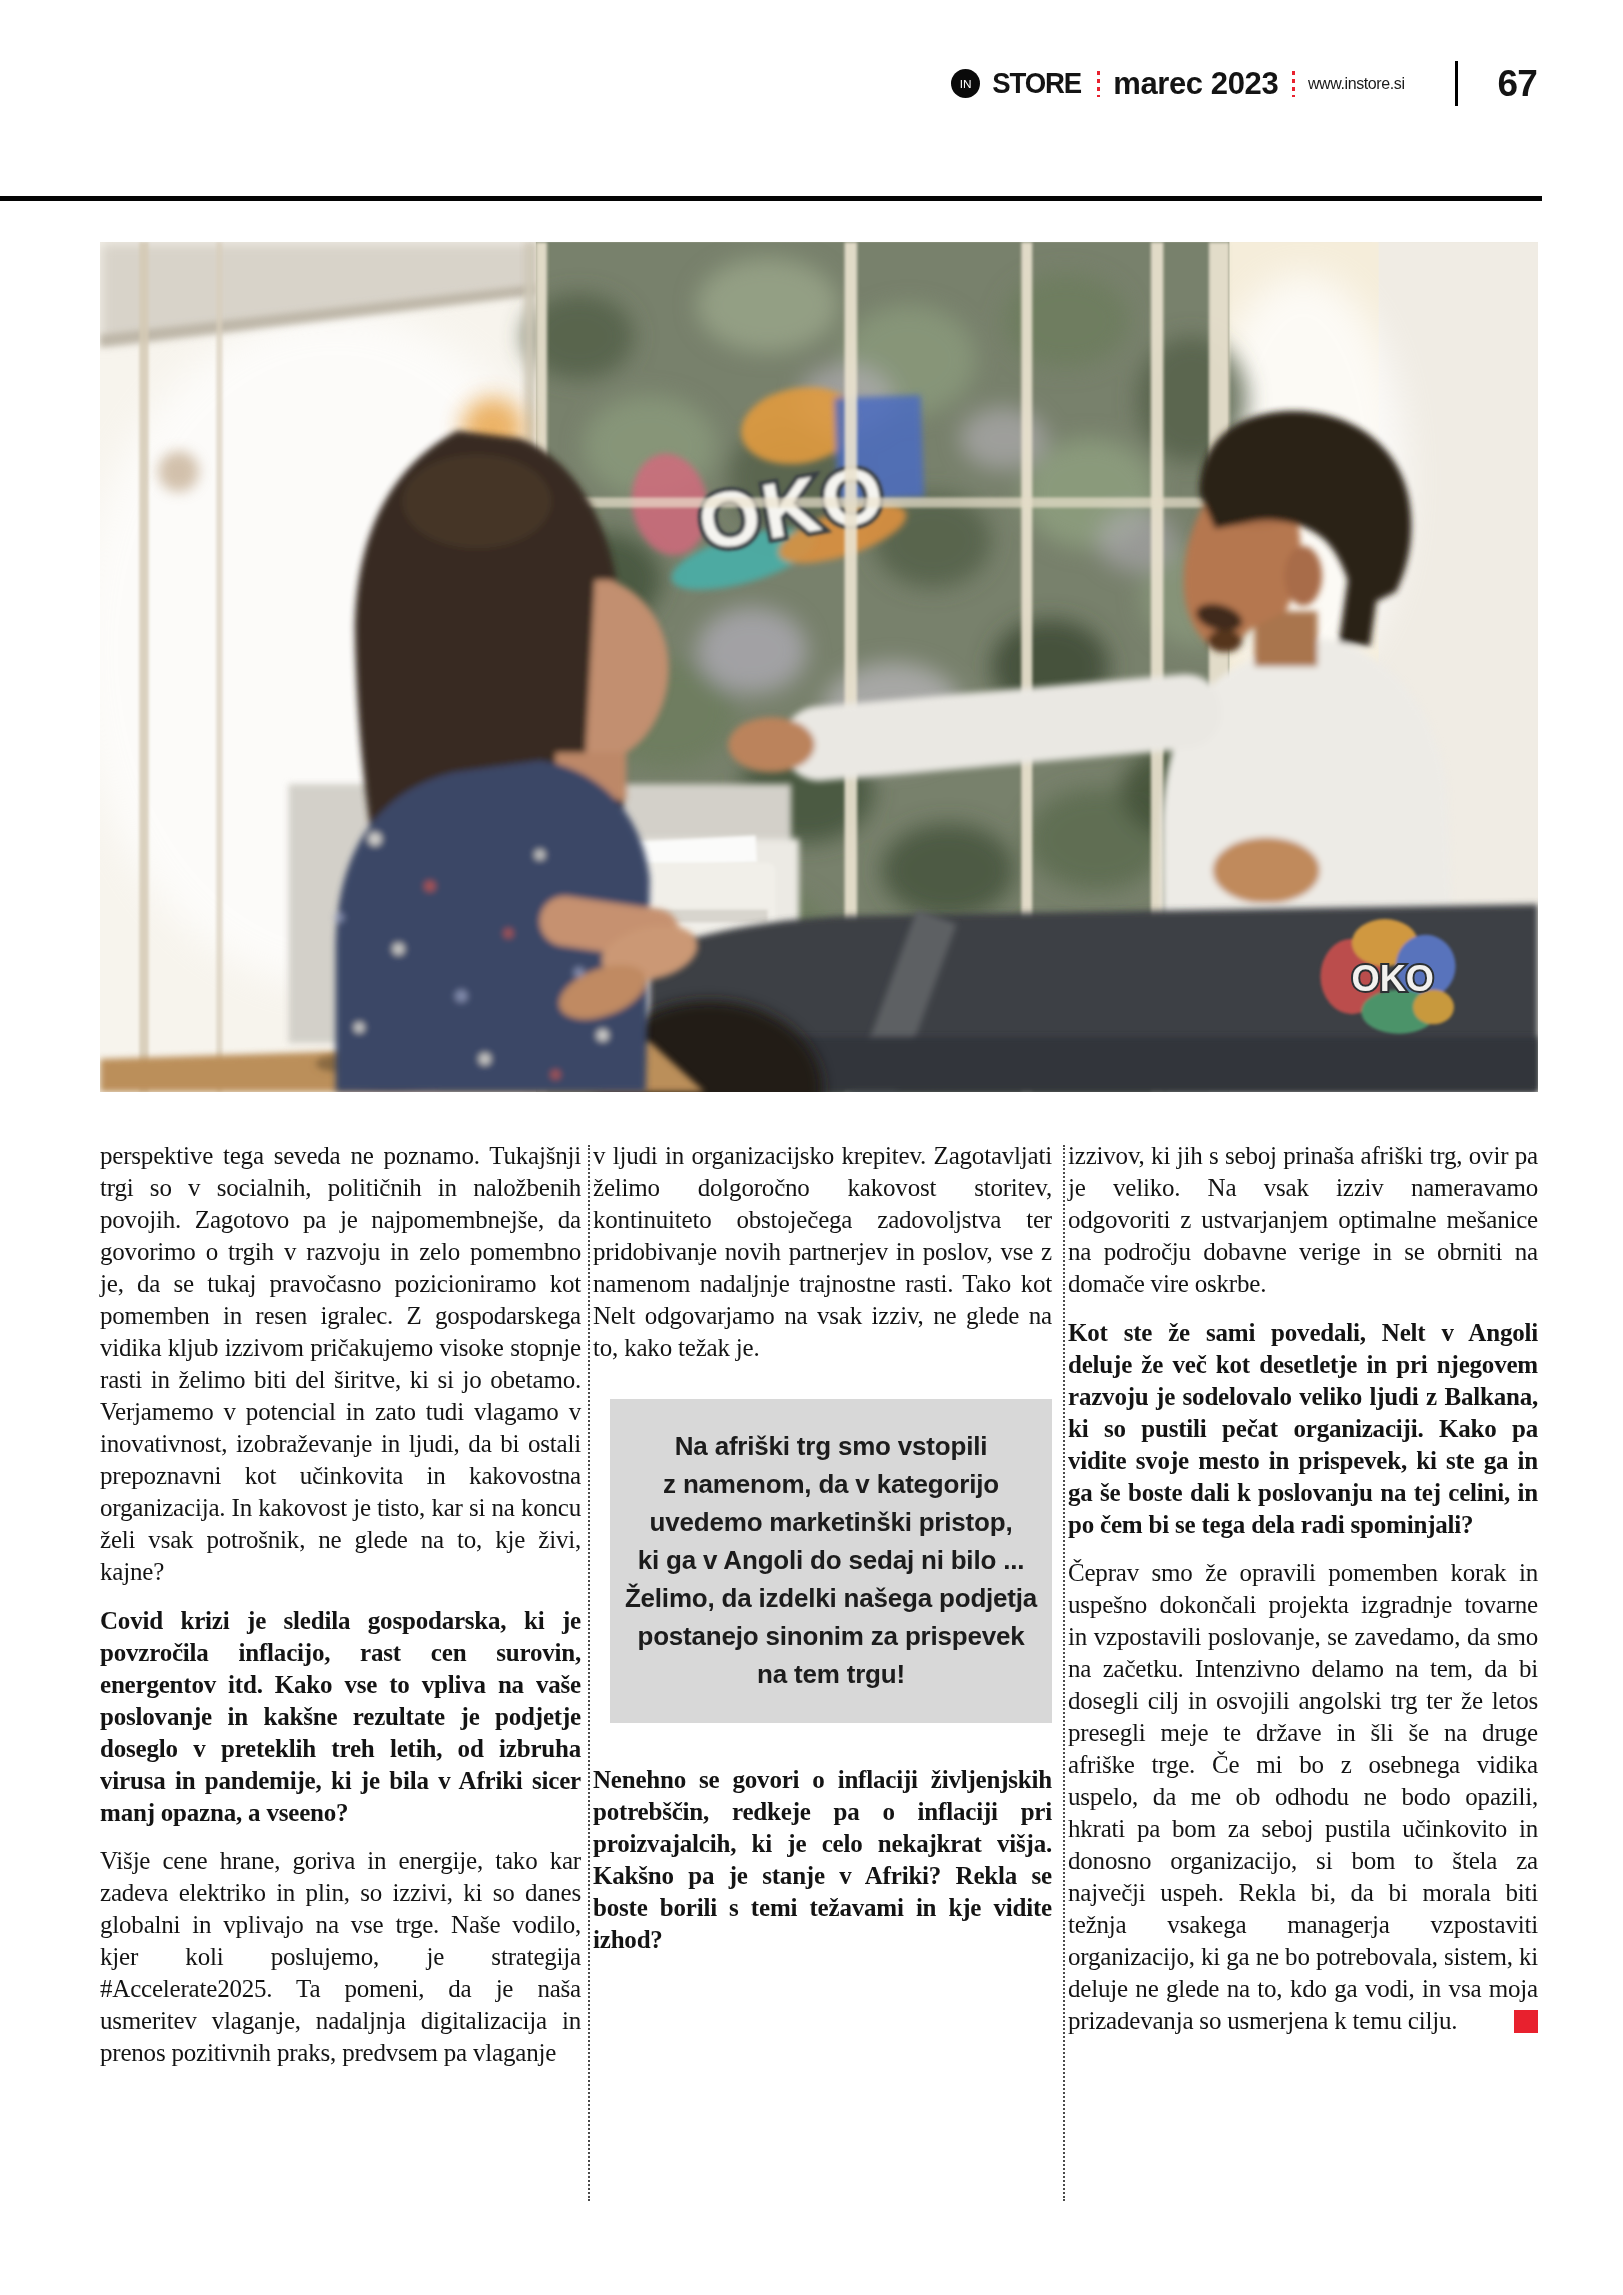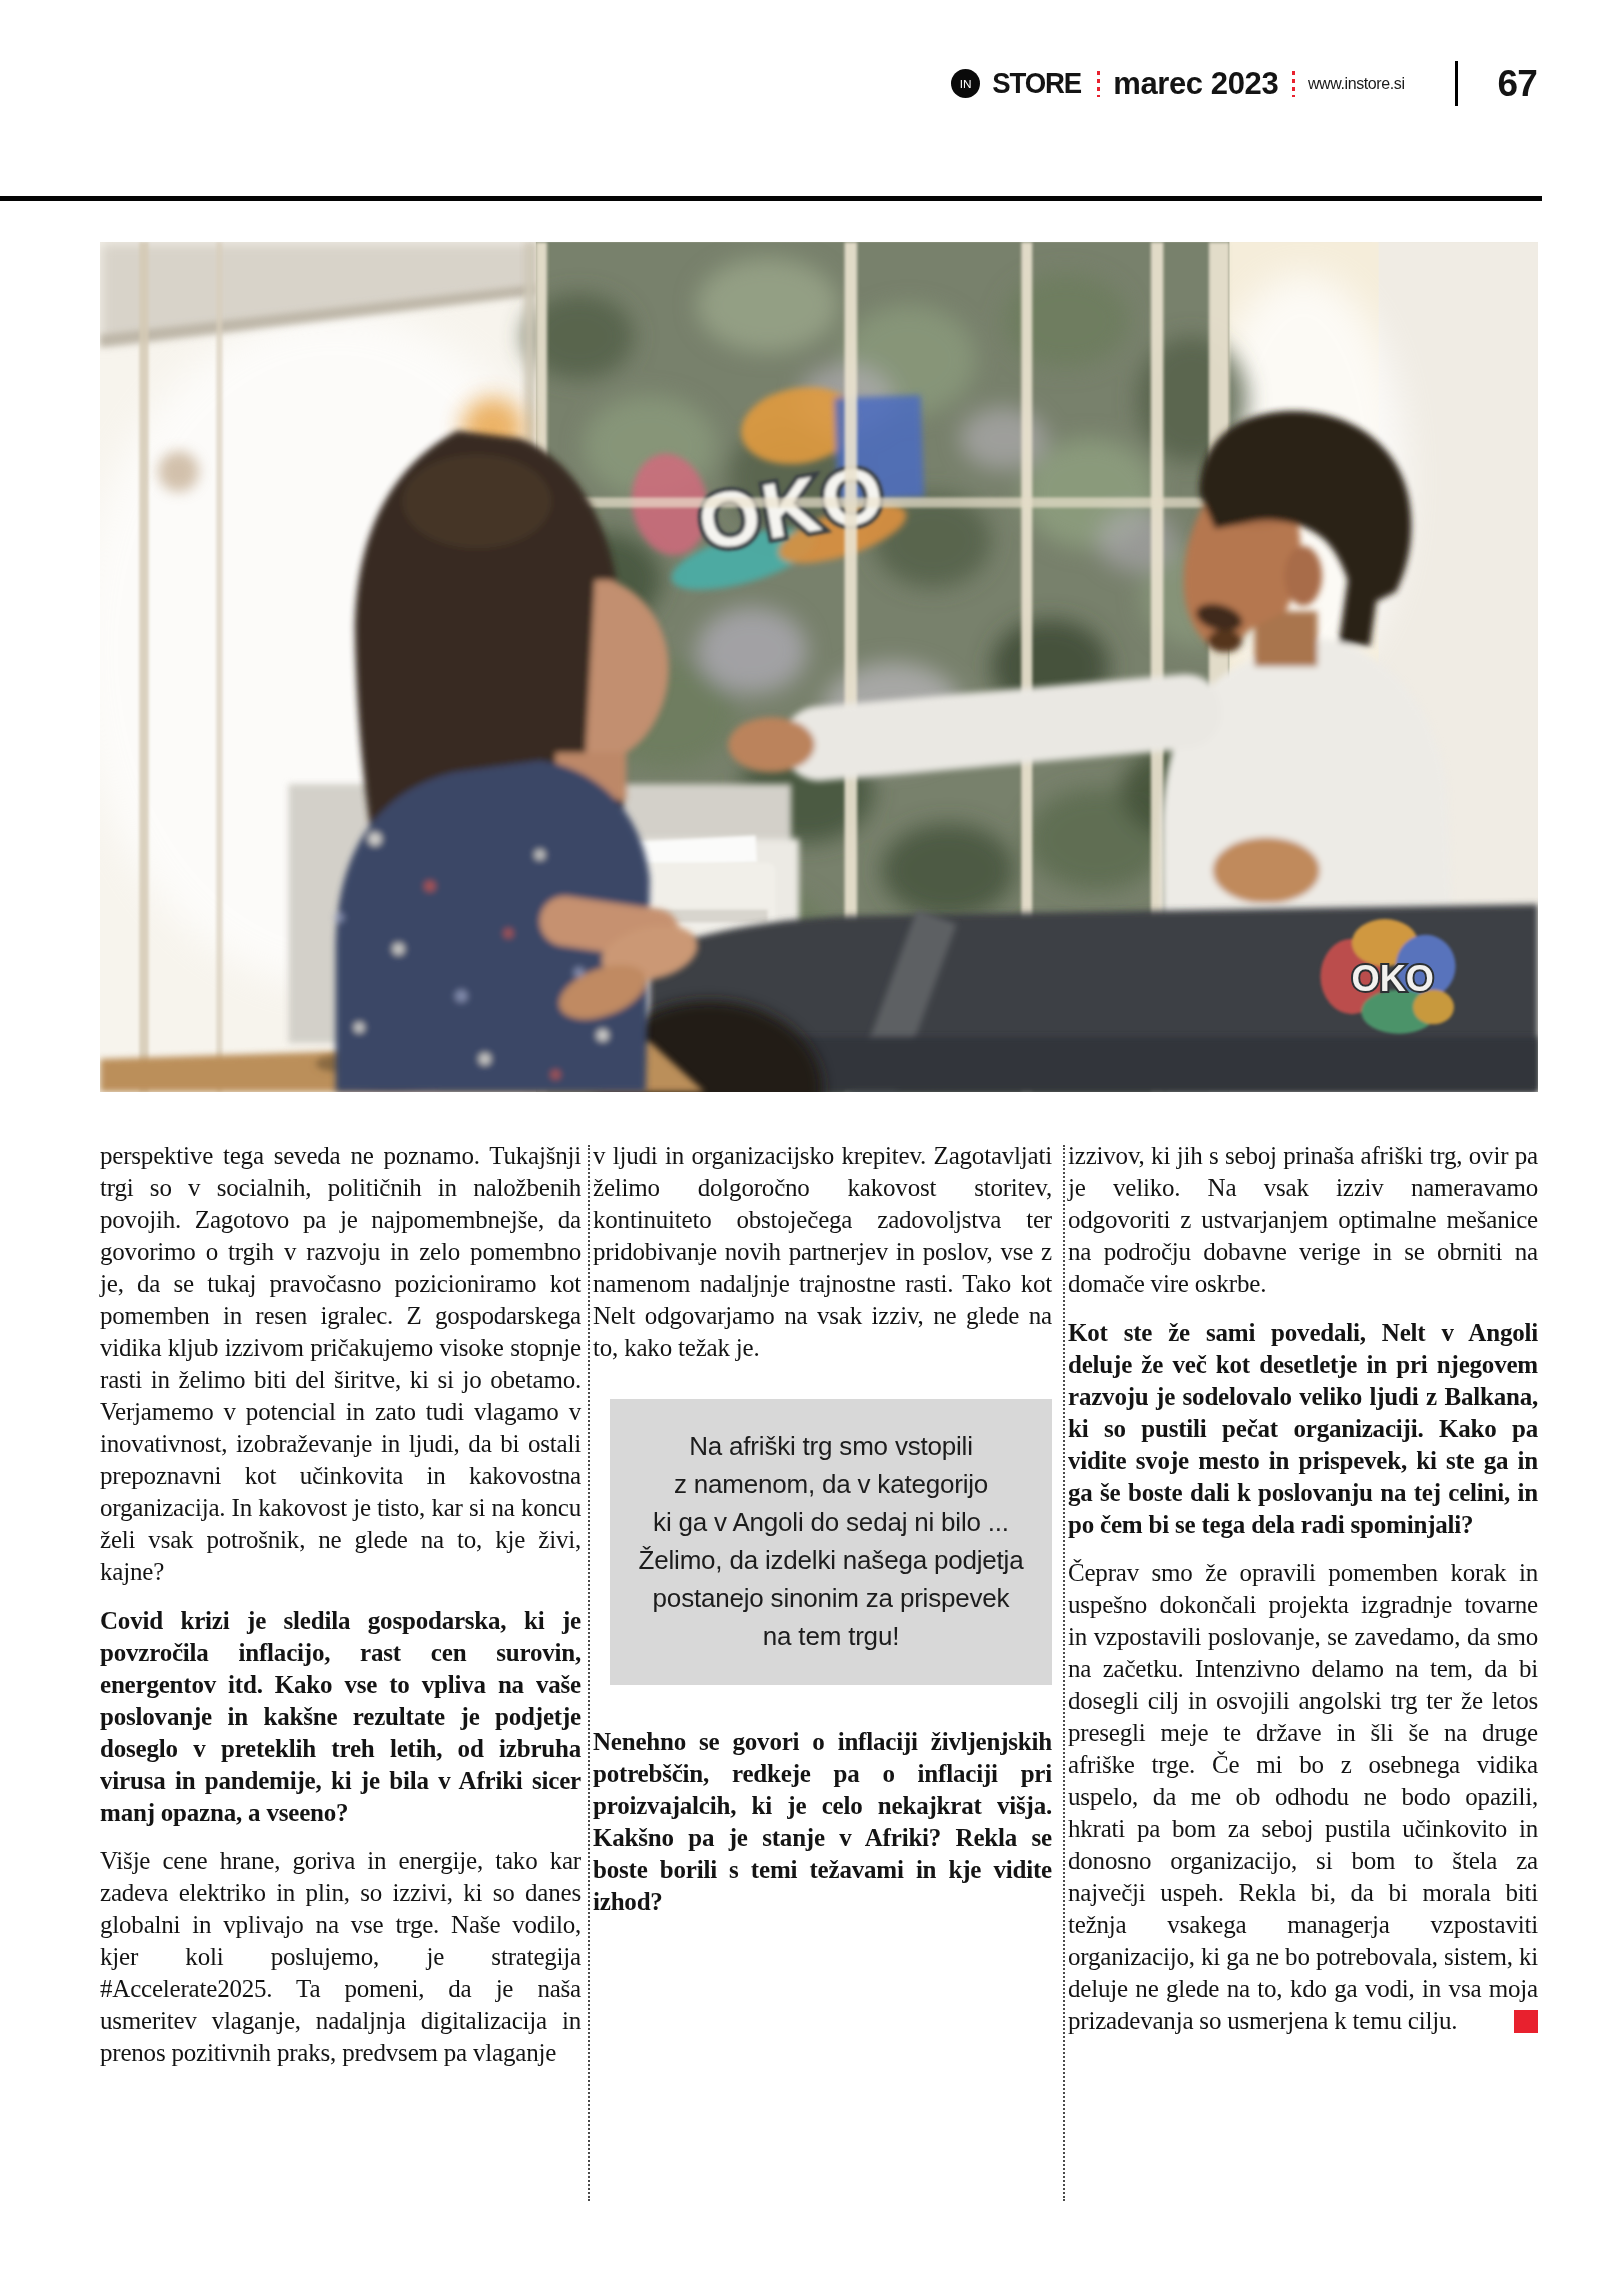--- a/index.html
+++ b/index.html
@@ -29,21 +29,21 @@
   .col{position:absolute;top:0;text-align:justify;font-size:25px;line-height:32px;letter-spacing:-0.2px;}
   .col-1{left:0;width:481px;}
   .col-2{left:493px;width:459px;}
   .col-3{left:968px;width:470px;}
   .para{margin:0 0 16.5px 0;}
   .q{font-weight:bold;}
   .vsep{position:absolute;top:4.7px;height:1056px;width:0;border-left:2.4px dotted #4a4a4a;}
   .vsep-1{left:488px;}
   .vsep-2{left:963px;}
   .pull-quote{background:#d8d8d8;margin:35px 0 41px 17px;padding:28px 11px 30px 11px;
-    font-family:"Liberation Sans","DejaVu Sans",sans-serif;font-weight:normal;font-size:26px;
+    font-family:"Liberation Sans","DejaVu Sans",sans-serif;font-weight:bold;font-size:26px;
     line-height:38px;color:#1c1c1c;text-align:center;letter-spacing:-0.2px;}
   .last-para{position:relative;margin-bottom:8px;}
   .end-square{position:absolute;right:0;bottom:3.9px;width:23.6px;height:23.6px;background:#e8212e;}
 </style>
 </head>
 <body>
 
 <div class="header">
   <div class="brand">
     <span class="logo-circle">IN</span>
@@ -249,20 +249,21 @@
     <p class="para">perspektive tega seveda ne poznamo. Tukajšnji trgi so v socialnih, političnih in naložbenih povojih. Zagotovo pa je najpomembnejše, da govorimo o trgih v razvoju in zelo pomembno je, da se tukaj pravočasno pozicioniramo kot pomemben in resen igralec. Z gospodarskega vidika kljub izzivom pričakujemo visoke stopnje rasti in želimo biti del širitve, ki si jo obetamo. Verjamemo v potencial in zato tudi vlagamo v inovativnost, izobraževanje in ljudi, da bi ostali prepoznavni kot učinkovita in kakovostna organizacija. In kakovost je tisto, kar si na koncu želi vsak potrošnik, ne glede na to, kje živi, kajne?</p>
     <p class="para q">Covid krizi je sledila gospodarska, ki je povzročila inflacijo, rast cen surovin, energentov itd. Kako vse to vpliva na vaše poslovanje in kakšne rezultate je podjetje doseglo v preteklih treh letih, od izbruha virusa in pandemije, ki je bila v Afriki sicer manj opazna, a vseeno?</p>
     <p class="para">Višje cene hrane, goriva in energije, tako kar zadeva elektriko in plin, so izzivi, ki so danes globalni in vplivajo na vse trge. Naše vodilo, kjer koli poslujemo, je strategija #Accelerate2025. Ta pomeni, da je naša usmeritev vlaganje, nadaljnja digitalizacija in prenos pozitivnih praks, predvsem pa vlaganje</p>
   </div>
 
   <div class="col col-2">
     <p class="para">v ljudi in organizacijsko krepitev. Zagotavljati želimo dolgoročno kakovost storitev, kontinuiteto obstoječega zadovoljstva ter pridobivanje novih partnerjev in poslov, vse z namenom nadaljnje trajnostne rasti. Tako kot Nelt odgovarjamo na vsak izziv, ne glede na to, kako težak je.</p>
     <div class="pull-quote">
       <div>Na afriški trg smo vstopili</div>
       <div>z namenom, da v kategorijo</div>
+      <div>uvedemo marketinški pristop,</div>
       <div>ki ga v Angoli do sedaj ni bilo ...</div>
       <div>Želimo, da izdelki našega podjetja</div>
       <div>postanejo sinonim za prispevek</div>
       <div>na tem trgu!</div>
     </div>
     <p class="para q">Nenehno se govori o inflaciji življenjskih potrebščin, redkeje pa o inflaciji pri proizvajalcih, ki je celo nekajkrat višja. Kakšno pa je stanje v Afriki? Rekla se boste borili s temi težavami in kje vidite izhod?</p>
   </div>
 
   <div class="col col-3">
     <p class="para">izzivov, ki jih s seboj prinaša afriški trg, ovir pa je veliko. Na vsak izziv nameravamo odgovoriti z ustvarjanjem optimalne mešanice na področju dobavne verige in se obrniti na domače vire oskrbe.</p>

